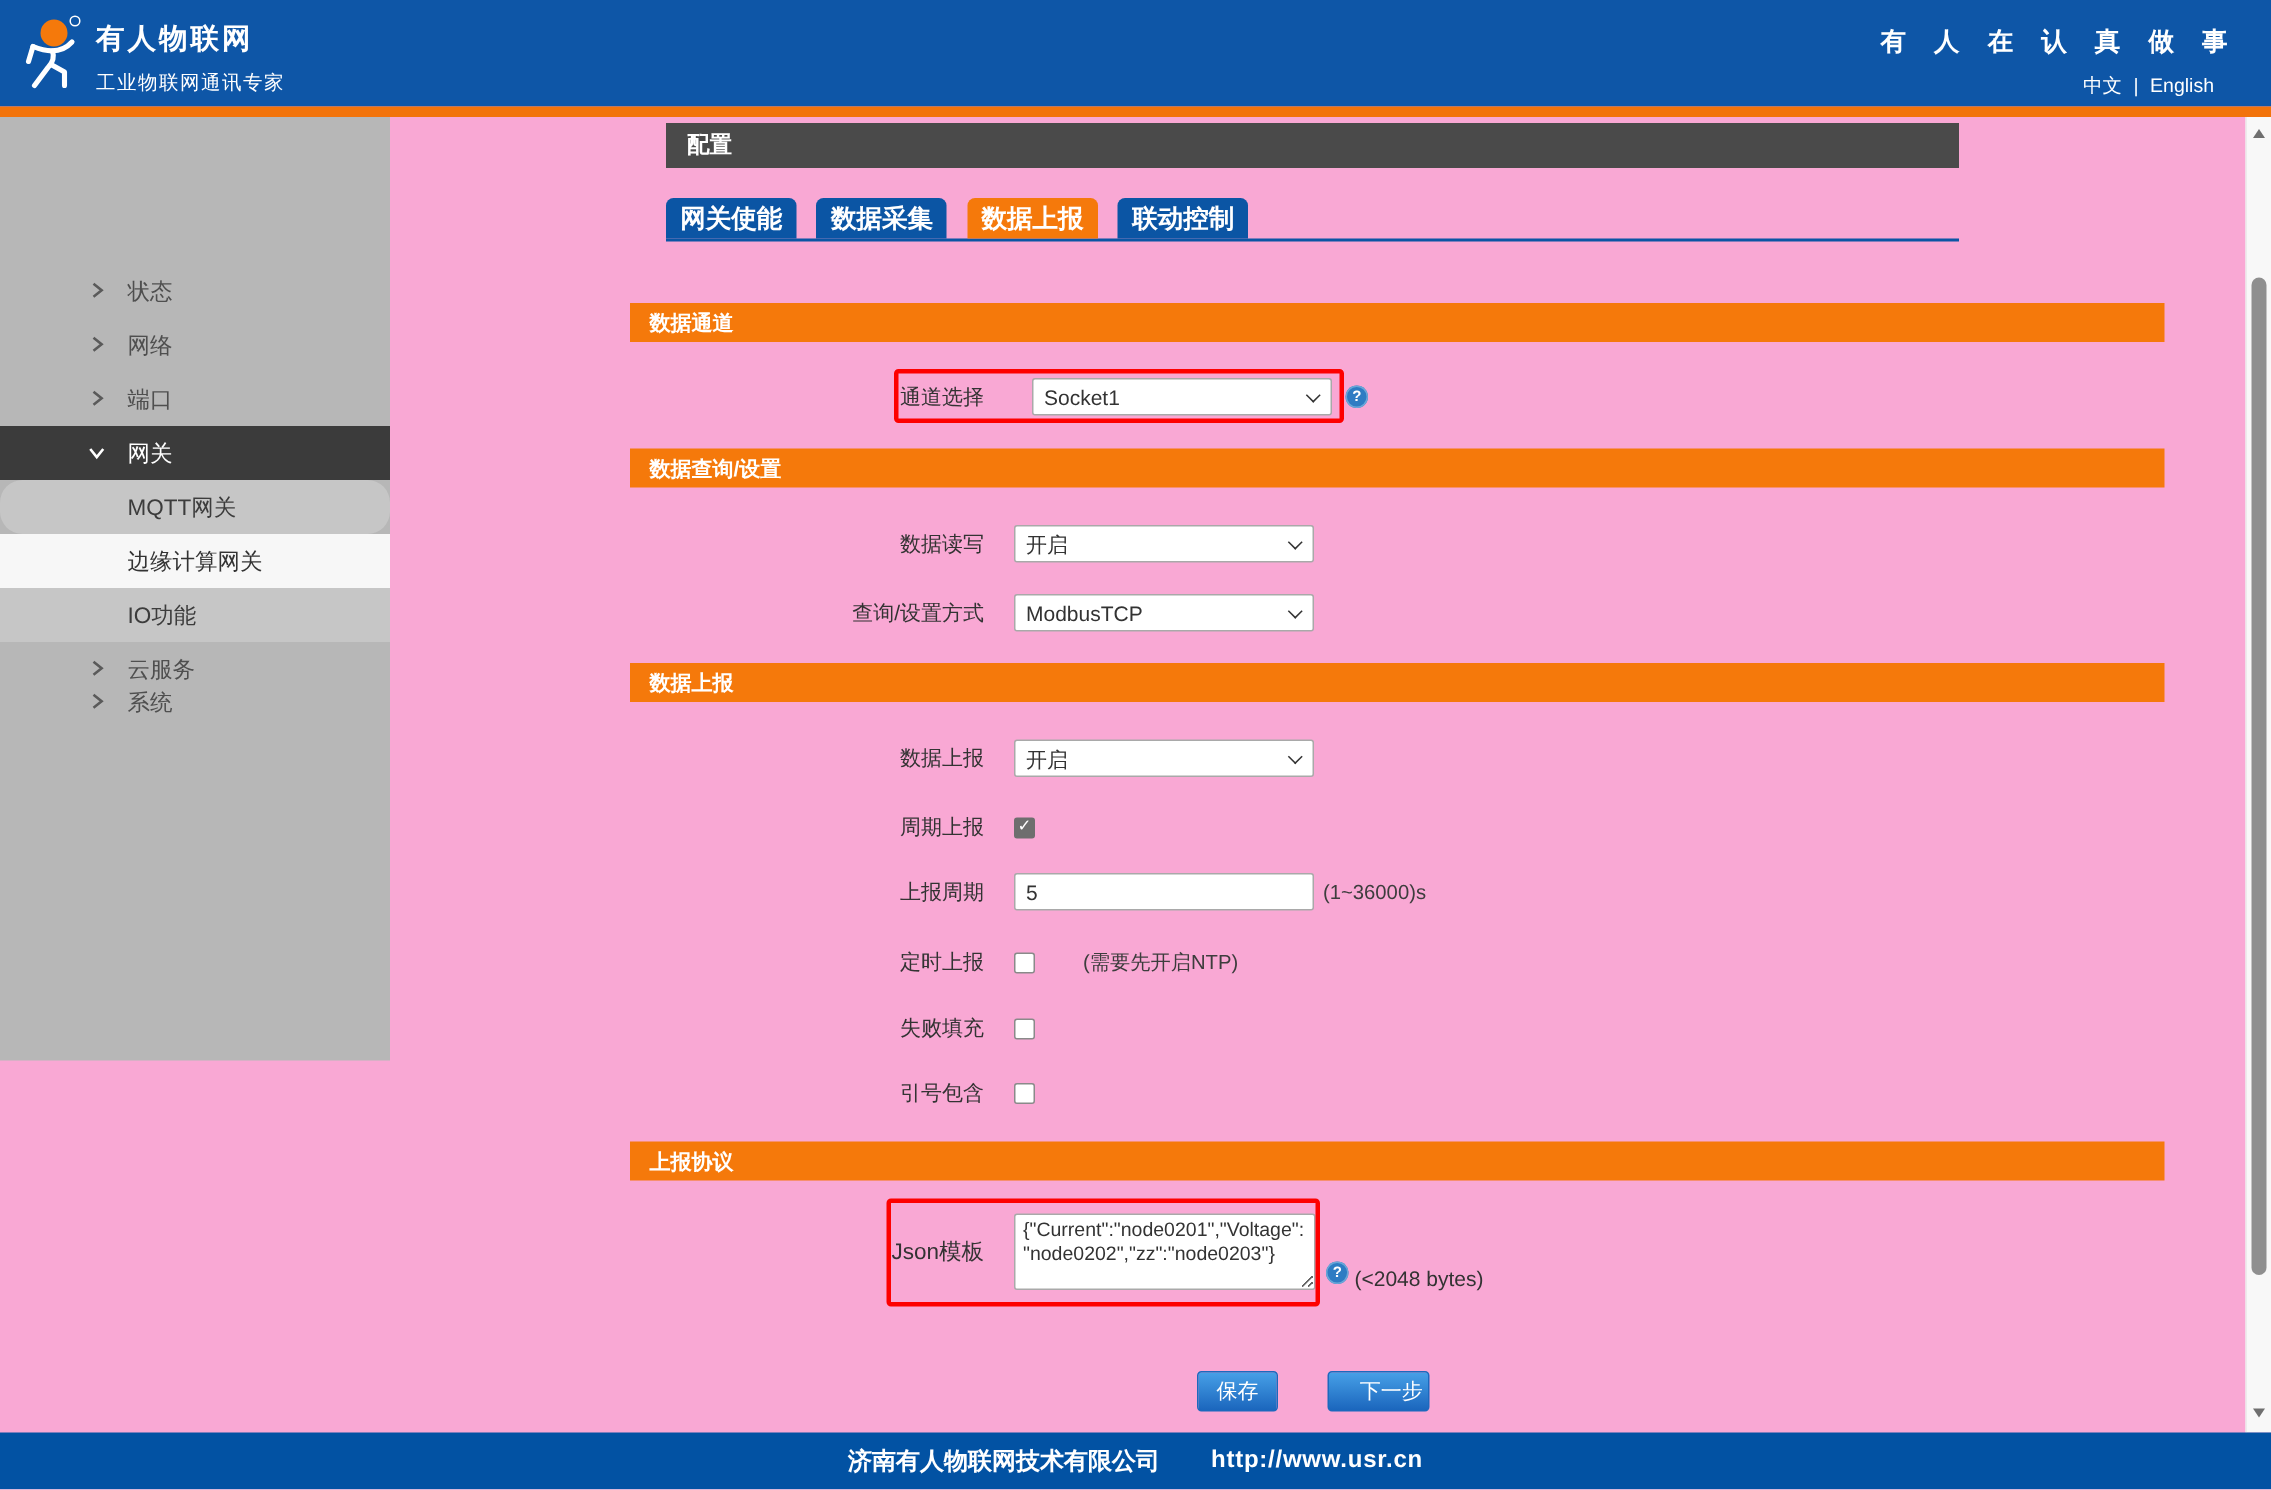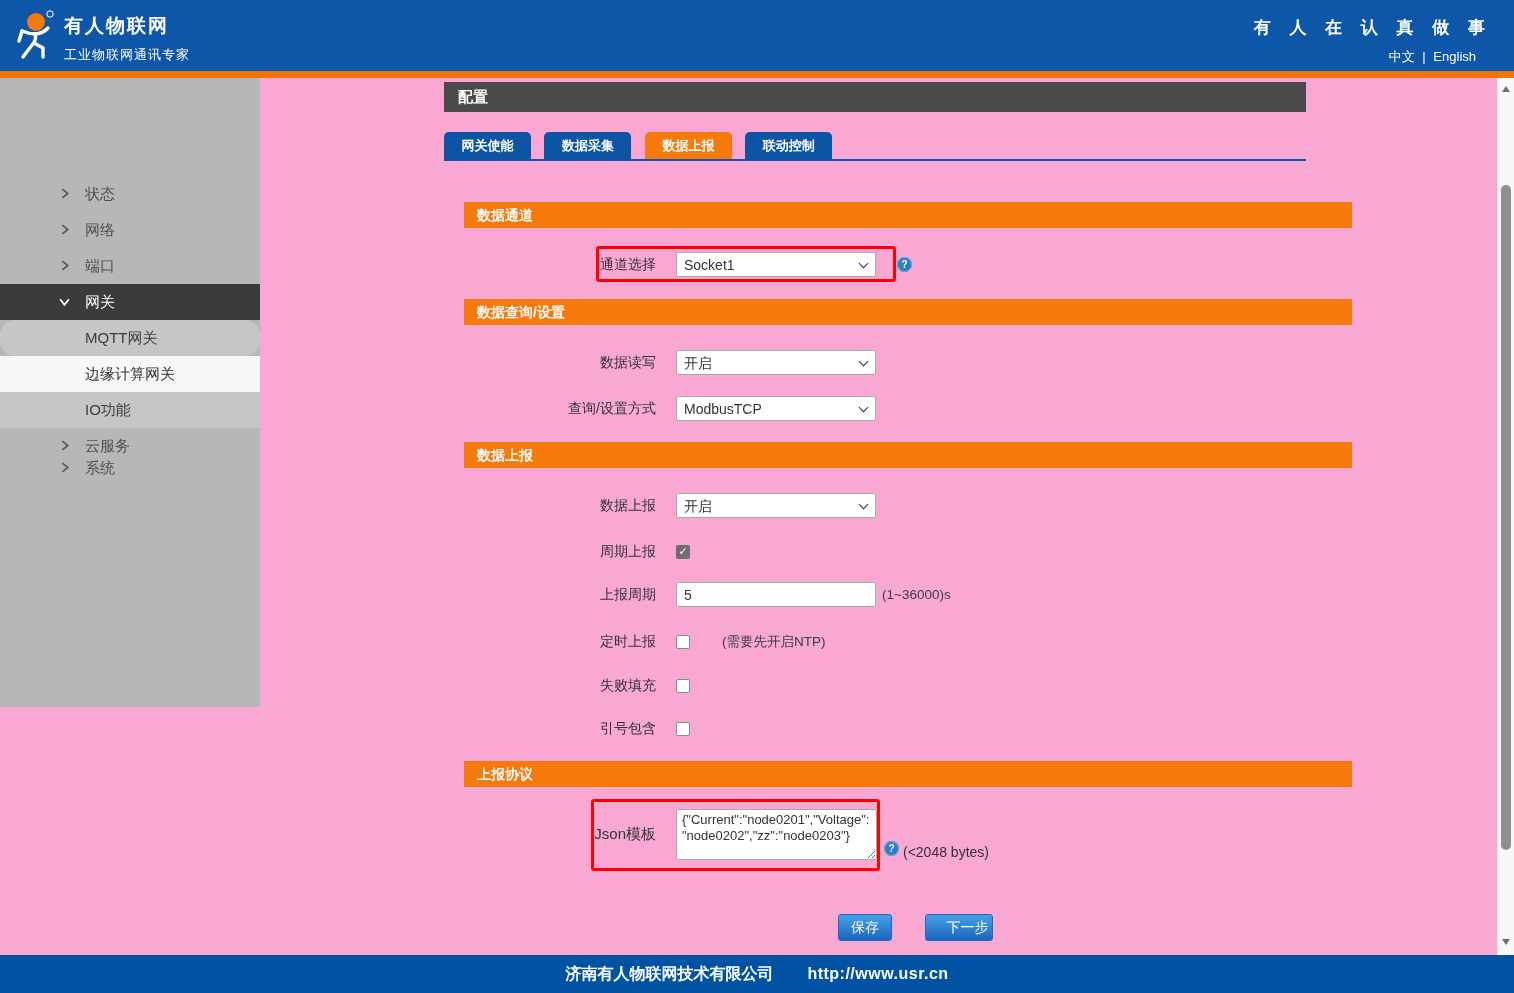--- a/index.html
+++ b/index.html
@@ -25,24 +25,24 @@
   .side-item { position:absolute; left:0; width:260px; height:36px; display:flex; align-items:center; font-size:15px; color:#4f4f4f; cursor:pointer; }
   .side-item .chev { position:absolute; left:58px; top:11px; }
   .side-item .lbl { position:absolute; left:85px; }
   .side-item.active { background:#3b3b3b; color:#fff; }
   .side-item.sub { background:#c6c6c6; color:#3c3c3c; }
   .side-item.sub.selected { background:#f7f7f7; color:#333; }
 
   
   .title-bar { position:absolute; left:444px; top:82px; width:862px; height:30px; background:#4a4a4a; color:#fff; font-size:15px; font-weight:bold; line-height:30px; padding-left:14px; }
   .tabs { position:absolute; left:444px; top:132px; width:862px; height:29px; border-bottom:2px solid #0b55a4; }
-  .tab { display:inline-block; width:87px; height:27px; margin-right:9px; background:#0b55a4; border-radius:5px 5px 0 0; color:#fff; font-size:13px; font-weight:600; text-align:center; line-height:27px; cursor:pointer; vertical-align:top; }
+  .tab { display:inline-block; width:87px; height:27px; margin-right:9px; background:#0b55a4; border-radius:5px 5px 0 0; color:#fff; font-size:17px; font-weight:600; text-align:center; line-height:27px; cursor:pointer; vertical-align:top; }
   .tab.active { background:#f5790b; }
 
-  .sec-hdr { position:absolute; left:464px; width:888px; height:26px; background:#f5790b; color:#fff; font-size:14px; font-weight:bold; line-height:26px; padding-left:13px; }
+  .sec-hdr { position:absolute; left:420px; width:1023px; height:26px; background:#f5790b; color:#fff; font-size:14px; font-weight:bold; line-height:26px; padding-left:13px; }
 
   .row { position:absolute; left:444px; width:862px; height:25px; display:flex; align-items:center; }
   .row .flabel { width:232px; padding-right:20px; text-align:right; font-size:14px; color:#333; flex:none; }
   .row.tall { height:52px; }
   .row.tall .flabel { font-size:15px; }
 
   .sel { position:relative; width:200px; height:25px; flex:none; }
   .sel select { width:200px; height:25px; border:1px solid #a9a9a9; border-radius:2px; background:#fff; font-size:14px; color:#333; padding:0 36px 0 7px; appearance:none; -webkit-appearance:none; font-family:inherit; }
   .caret { position:absolute; right:9px; top:8px; width:7px; height:7px; border-right:1.6px solid #333; border-bottom:1.6px solid #333; transform:rotate(45deg); pointer-events:none; }
 
@@ -53,21 +53,21 @@
   .cb.checked { background:#6e6e6e; border-color:#6e6e6e; }
   .cb.checked::after { content:"✓"; color:#fff; font-size:11px; font-weight:bold; line-height:1; }
 
   .hint { font-size:13.5px; color:#3d3d3d; margin-left:6px; }
   .hint.far { margin-left:32px; }
 
   .help { width:15px; height:15px; border-radius:50%; background:#2e7cc3; color:#fff; font-size:10px; font-weight:bold; display:flex; align-items:center; justify-content:center; position:absolute; cursor:pointer; box-shadow:0 0 0 1px #6aa7d8 inset; }
 
   .hl-box { position:absolute; border:3px solid #fe0000; border-radius:3px; pointer-events:none; }
 
-  .btn { position:absolute; height:27px; border:1px solid #1c69bd; border-radius:3px; background:linear-gradient(#47a0e7,#1b66bd); color:#fff; font-size:14px; text-align:center; line-height:25px; cursor:pointer; font-family:inherit;margin-left:40px; }
+  .btn { position:absolute; height:27px; border:1px solid #1c69bd; border-radius:3px; background:linear-gradient(#47a0e7,#1b66bd); color:#fff; font-size:14px; text-align:center; line-height:25px; cursor:pointer; font-family:inherit; }
 
   
   .footer { position:absolute; left:0; top:955px; width:1514px; height:38px; background:#0252a3; color:#fff; display:flex; align-items:center; justify-content:center; gap:34px; font-size:16px; font-weight:bold; }
   .footer .url { letter-spacing:0.5px; }
 
   
   .scrollbar { position:absolute; right:0; top:78px; width:17px; height:877px; background:#f8f8f8; border-left:1px solid #ececec; }
   .sb-thumb { position:absolute; left:3px; top:107px; width:10px; height:665px; background:#8f8f8f; border-radius:5px; cursor:pointer; }
   .sb-up { position:absolute; left:4px; top:8px; width:0; height:0; border-left:4.5px solid transparent; border-right:4.5px solid transparent; border-bottom:6px solid #6f6f6f; cursor:pointer; }
   .sb-down { position:absolute; left:4px; bottom:10px; width:0; height:0; border-left:4.5px solid transparent; border-right:4.5px solid transparent; border-top:6px solid #6f6f6f; cursor:pointer; }
@@ -152,21 +152,21 @@
   <div class="title-bar">配置</div>
 
   <div class="tabs">
     <div class="tab">网关使能</div>
     <div class="tab">数据采集</div>
     <div class="tab active">数据上报</div>
     <div class="tab">联动控制</div>
   </div>
 
   <div class="sec-hdr" style="top:202px;">数据通道</div>
-  <div class="row" style="top:252px;">
+  <div class="row" style="top:252px;gap:12px;">
     <div class="flabel">通道选择</div>
     <div class="sel">
       <select><option>Socket1</option></select>
       <span class="caret"></span>
     </div>
   </div>
   <div class="hl-box" style="left:596px; top:246px; width:300px; height:36px;"></div>
   <div class="help" style="left:897px; top:257px;">?</div>
 
   <div class="sec-hdr" style="top:299px;">数据查询/设置</div>

